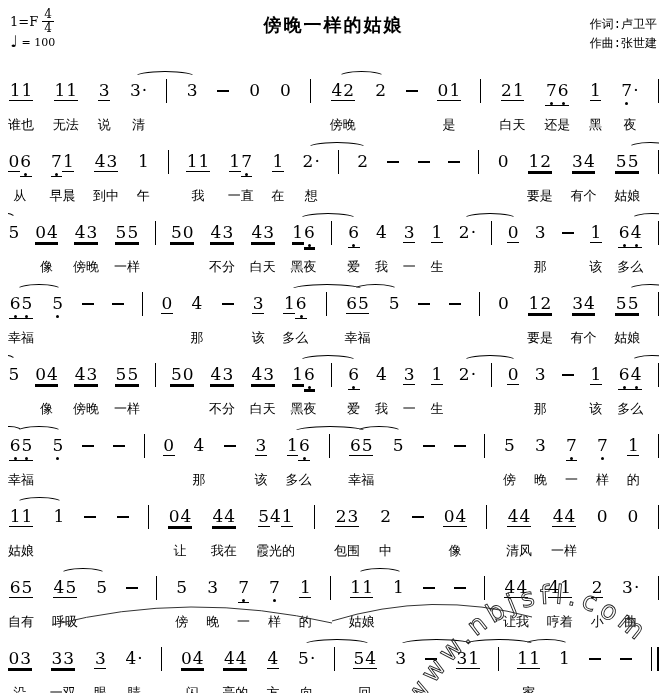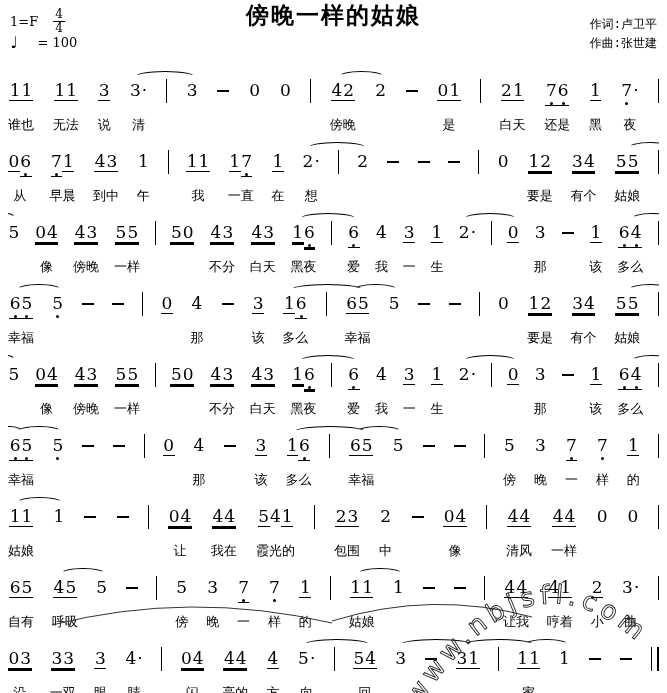--- a/index.html
+++ b/index.html
@@ -1,27 +1,27 @@
 <!DOCTYPE html>
 <html><head>
 <meta charset="utf-8">
 <style>
   html,body{margin:0;padding:0;background:#fff;color:#000;}
   body{width:667px;height:693px;position:relative;overflow:hidden;
        font-family:"DejaVu Sans",sans-serif;}
   .header{position:relative;height:66px;}
   .keyblock{position:absolute;left:10px;top:8px;font-family:"DejaVu Serif",serif;font-size:13px;}
-  .keyrow{display:flex;align-items:center;gap:15px;}
+  .keyrow{display:flex;align-items:center;gap:4px;}
   .frac{display:inline-flex;flex-direction:column;align-items:center;font-size:12px;line-height:1.05;}
   .frac .den{border-top:1px solid #000;padding:0 2px;}
   .frac .num{padding:0 2px;}
   .temporow{display:flex;align-items:flex-end;gap:4px;margin-top:1px;}
   .notehead{font-size:16px;line-height:14px;}
-  .tempoval{font-size:13px;margin-left:16px;}
-  .title{text-align:center;font-size:23px;font-weight:bold;padding-top:0;letter-spacing:2px;}
+  .tempoval{font-size:11px;}
+  .title{text-align:center;font-size:18px;font-weight:bold;padding-top:13px;letter-spacing:2px;}
   .credits{position:absolute;right:10px;top:16px;font-size:12px;line-height:1.55;text-align:left;font-family:Liberation Mono, monospace;}
   .music{padding:2px 8px 0 8px;}
   .line{position:relative;display:flex;justify-content:space-between;align-items:flex-start;
         padding-top:13px;margin-bottom:5px;overflow:hidden;}
   .tok{display:flex;flex-direction:column;align-items:center;}
   .cells{display:flex;height:26px;align-items:flex-start;}
   .cell{display:flex;flex-direction:column;align-items:center;padding:0 0.5px;}
   .ch{font-family:"DejaVu Serif",serif;font-size:17px;line-height:19px;}
   .cell.u1{border-bottom:1px solid #000;}
   .cell.u2{border-bottom:1px solid #000;box-shadow:0 2px 0 #000;}

